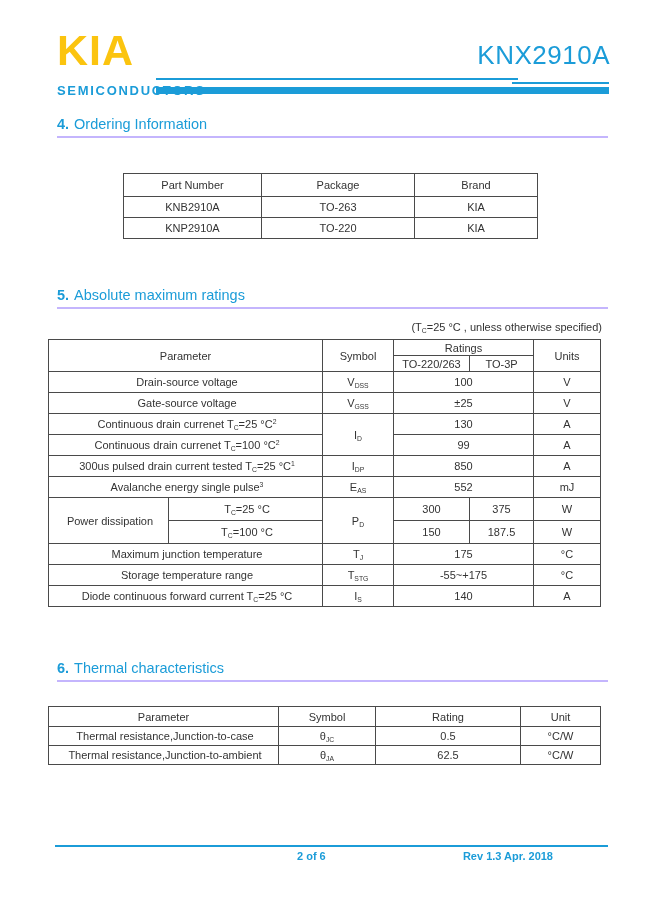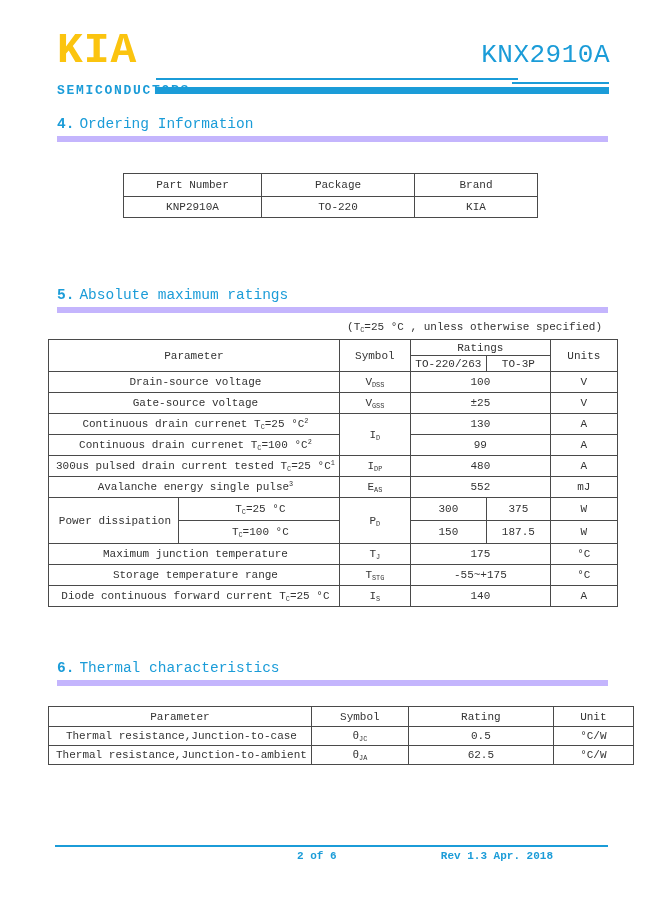--- a/index.html
+++ b/index.html
@@ -1,35 +1,35 @@
 <!DOCTYPE html>
 <html><head>
 <meta charset="utf-8">
 <style>
   html,body{margin:0;padding:0;background:#e8e8e8;}
   .page{
     position:relative;width:649px;height:917px;background:#ffffff;
-    font-family:Liberation Mono, monospace;color:#333333;overflow:hidden;
+    font-family:Liberation Sans, sans-serif;color:#333333;overflow:hidden;
     margin:0 auto;
   }
   
   .kia-logo{position:absolute;left:57px;top:27px;font-size:43px;line-height:1.1;
     font-weight:bold;color:#FBC40F;letter-spacing:1px;}
   .logo-sub{position:absolute;left:57px;top:83px;font-size:13px;font-weight:bold;
     color:#1B9CD8;letter-spacing:1.7px;}
   .spec-block{position:absolute;left:156px;top:33px;color:#1B9CD8;font-weight:bold;
     font-size:12.5px;line-height:17px;white-space:pre;}
   .part-number{position:absolute;top:40px;right:39px;font-size:26px;color:#1B9CD8;
     letter-spacing:0.5px;}
   .hline-a{position:absolute;left:156px;top:78px;width:362px;height:2px;background:#1B9CD8;}
   .hline-b{position:absolute;left:512px;top:82px;width:97px;height:2px;background:#1B9CD8;}
   .hbar{position:absolute;left:156px;top:87px;width:453px;height:7px;background:#1B9CD8;}
   
   .section-heading{position:absolute;left:57px;width:551px;color:#1B9CD8;
-    font-size:14.5px;border-bottom:6px solid #c4b5fd;padding-bottom:4px;}
+    font-size:14.5px;border-bottom:2px solid #c4b5fd;padding-bottom:4px;}
   .section-heading .num{font-weight:bold;margin-right:5px;}
   #sec-ordering{top:116px;}
   #sec-abs{top:287px;}
   #sec-thermal{top:651px;margin-top:9px;}
   .abs-note{position:absolute;right:47px;top:321px;font-size:11px;color:#333;}
   
   table{border-collapse:collapse;table-layout:fixed;}
   td{border:1px solid #4a4a4a;text-align:center;vertical-align:middle;
     font-size:11px;color:#333;padding:0 4px;overflow:hidden;white-space:nowrap;}
   .tbl{border:1.5px solid #4a4a4a;}
@@ -76,20 +76,25 @@
           <col style="width:153px">
           <col style="width:123px">
         </colgroup>
       <tbody>
           <tr class="h">
         <td>Part Number</td>
         <td>Package</td>
         <td>Brand</td>
       </tr>
       <tr>
+        <td>KNB2910A</td>
+        <td>TO-263</td>
+        <td>KIA</td>
+      </tr>
+      <tr>
         <td>KNP2910A</td>
         <td>TO-220</td>
         <td>KIA</td>
       </tr>
     </tbody>
       </table>
   </div>
 
   <div class="section-heading" id="sec-abs">
     <span class="num">5.</span><span>Absolute maximum ratings</span>
@@ -136,21 +141,21 @@
         <td>A</td>
       </tr>
       <tr>
         <td colspan="2" class="p">Continuous drain currenet T<sub>C</sub>=100 °C<sup>2</sup></td>
         <td colspan="2">99</td>
         <td>A</td>
       </tr>
       <tr>
         <td colspan="2" class="p">300us pulsed drain current tested T<sub>C</sub>=25 °C<sup>1</sup></td>
         <td>I<sub>DP</sub></td>
-        <td colspan="2">480</td>
+        <td colspan="2">850</td>
         <td>A</td>
       </tr>
       <tr>
         <td colspan="2" class="p">Avalanche energy single pulse<sup>3</sup></td>
         <td>E<sub>AS</sub></td>
         <td colspan="2">552</td>
         <td>mJ</td>
       </tr>
       <tr class="pw">
         <td rowspan="2" class="p">Power dissipation</td>

